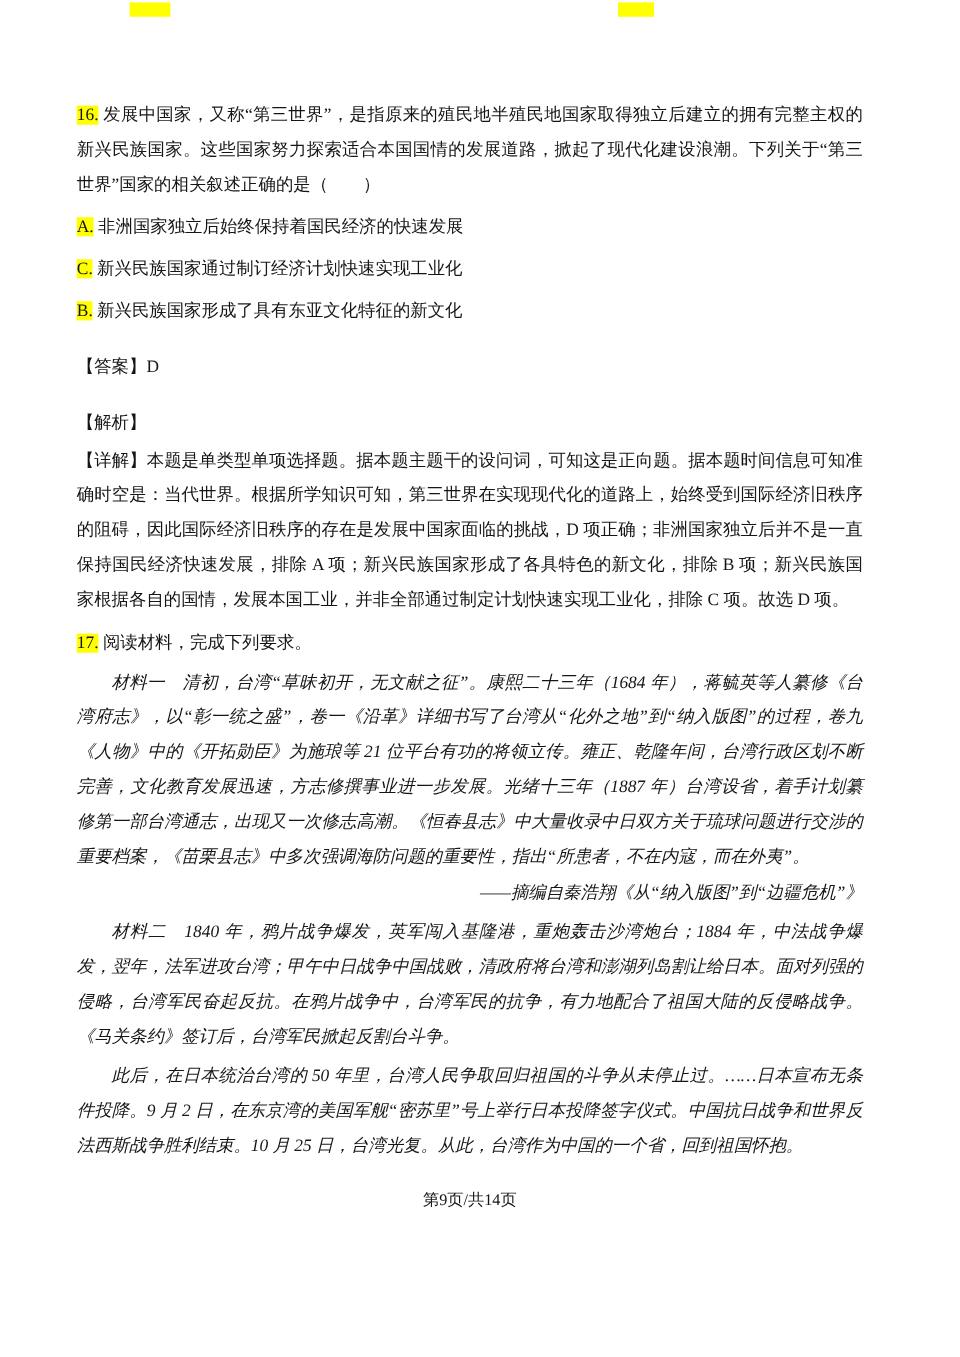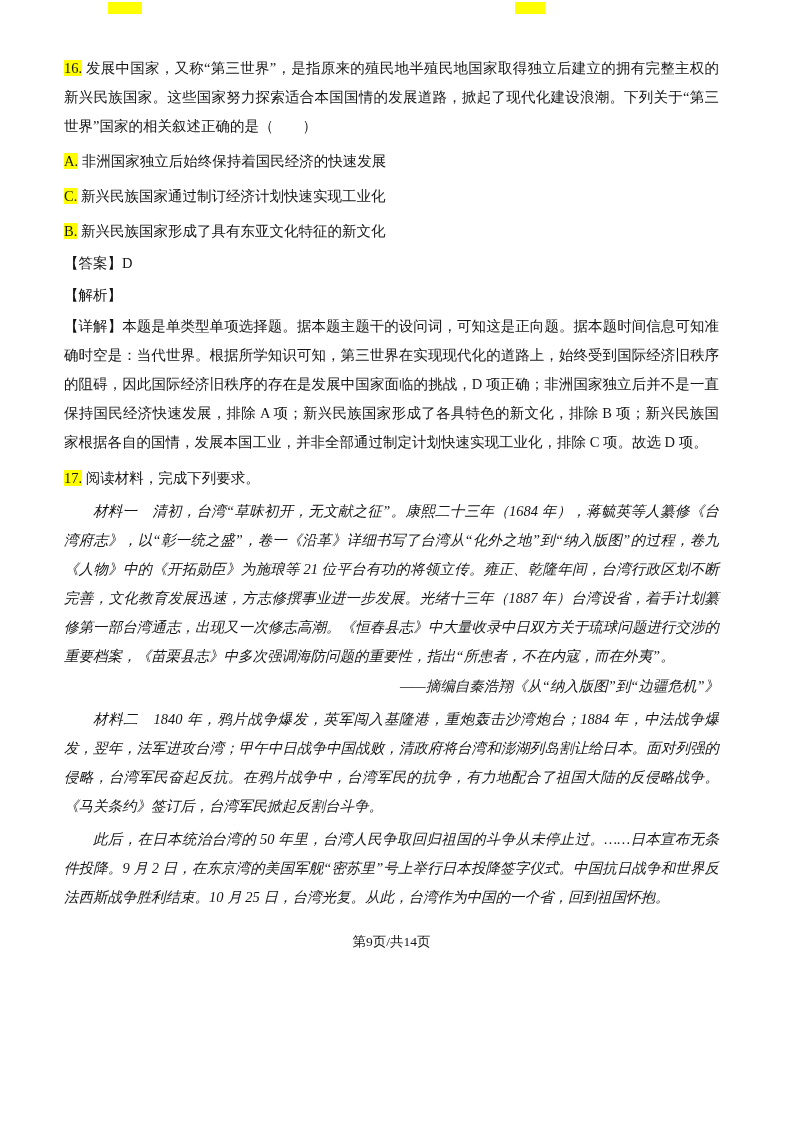--- a/index.html
+++ b/index.html
@@ -8,33 +8,33 @@
     width: 800px;
     height: 1131px;
     position: relative;
     overflow: hidden;
     color: #151515;
     font-family: "Liberation Serif", "DejaVu Serif", serif;
   }
   .page {
     width: 782px;
     height: 1131px;
-    padding: 54px 63px 0 64px;
+    padding: 82px 63px 0 64px;
     position: relative;
   }
   .para {
     font-size: 14.5px;
     line-height: 29px;
     text-align: justify;
     text-justify: inter-ideograph;
     word-break: break-all;
   }
   .hl { background: #ffff00; }
   .option { margin-top: 6px; font-size: 14.5px; line-height: 29px; }
-  .answer-line, .analysis-line { margin-top: 3px; font-size: 14.5px; line-height: 29px; }
+  .answer-line, .analysis-line { margin-top: 18px; font-size: 14.5px; line-height: 29px; }
   .detail { margin-top: 2px; }
   .section-title {
     margin-top: 9px;
     font-weight: bold;
     font-size: 16.5px;
     line-height: 31px;
     text-align: justify;
     text-justify: inter-ideograph;
     word-break: break-all;
   }

